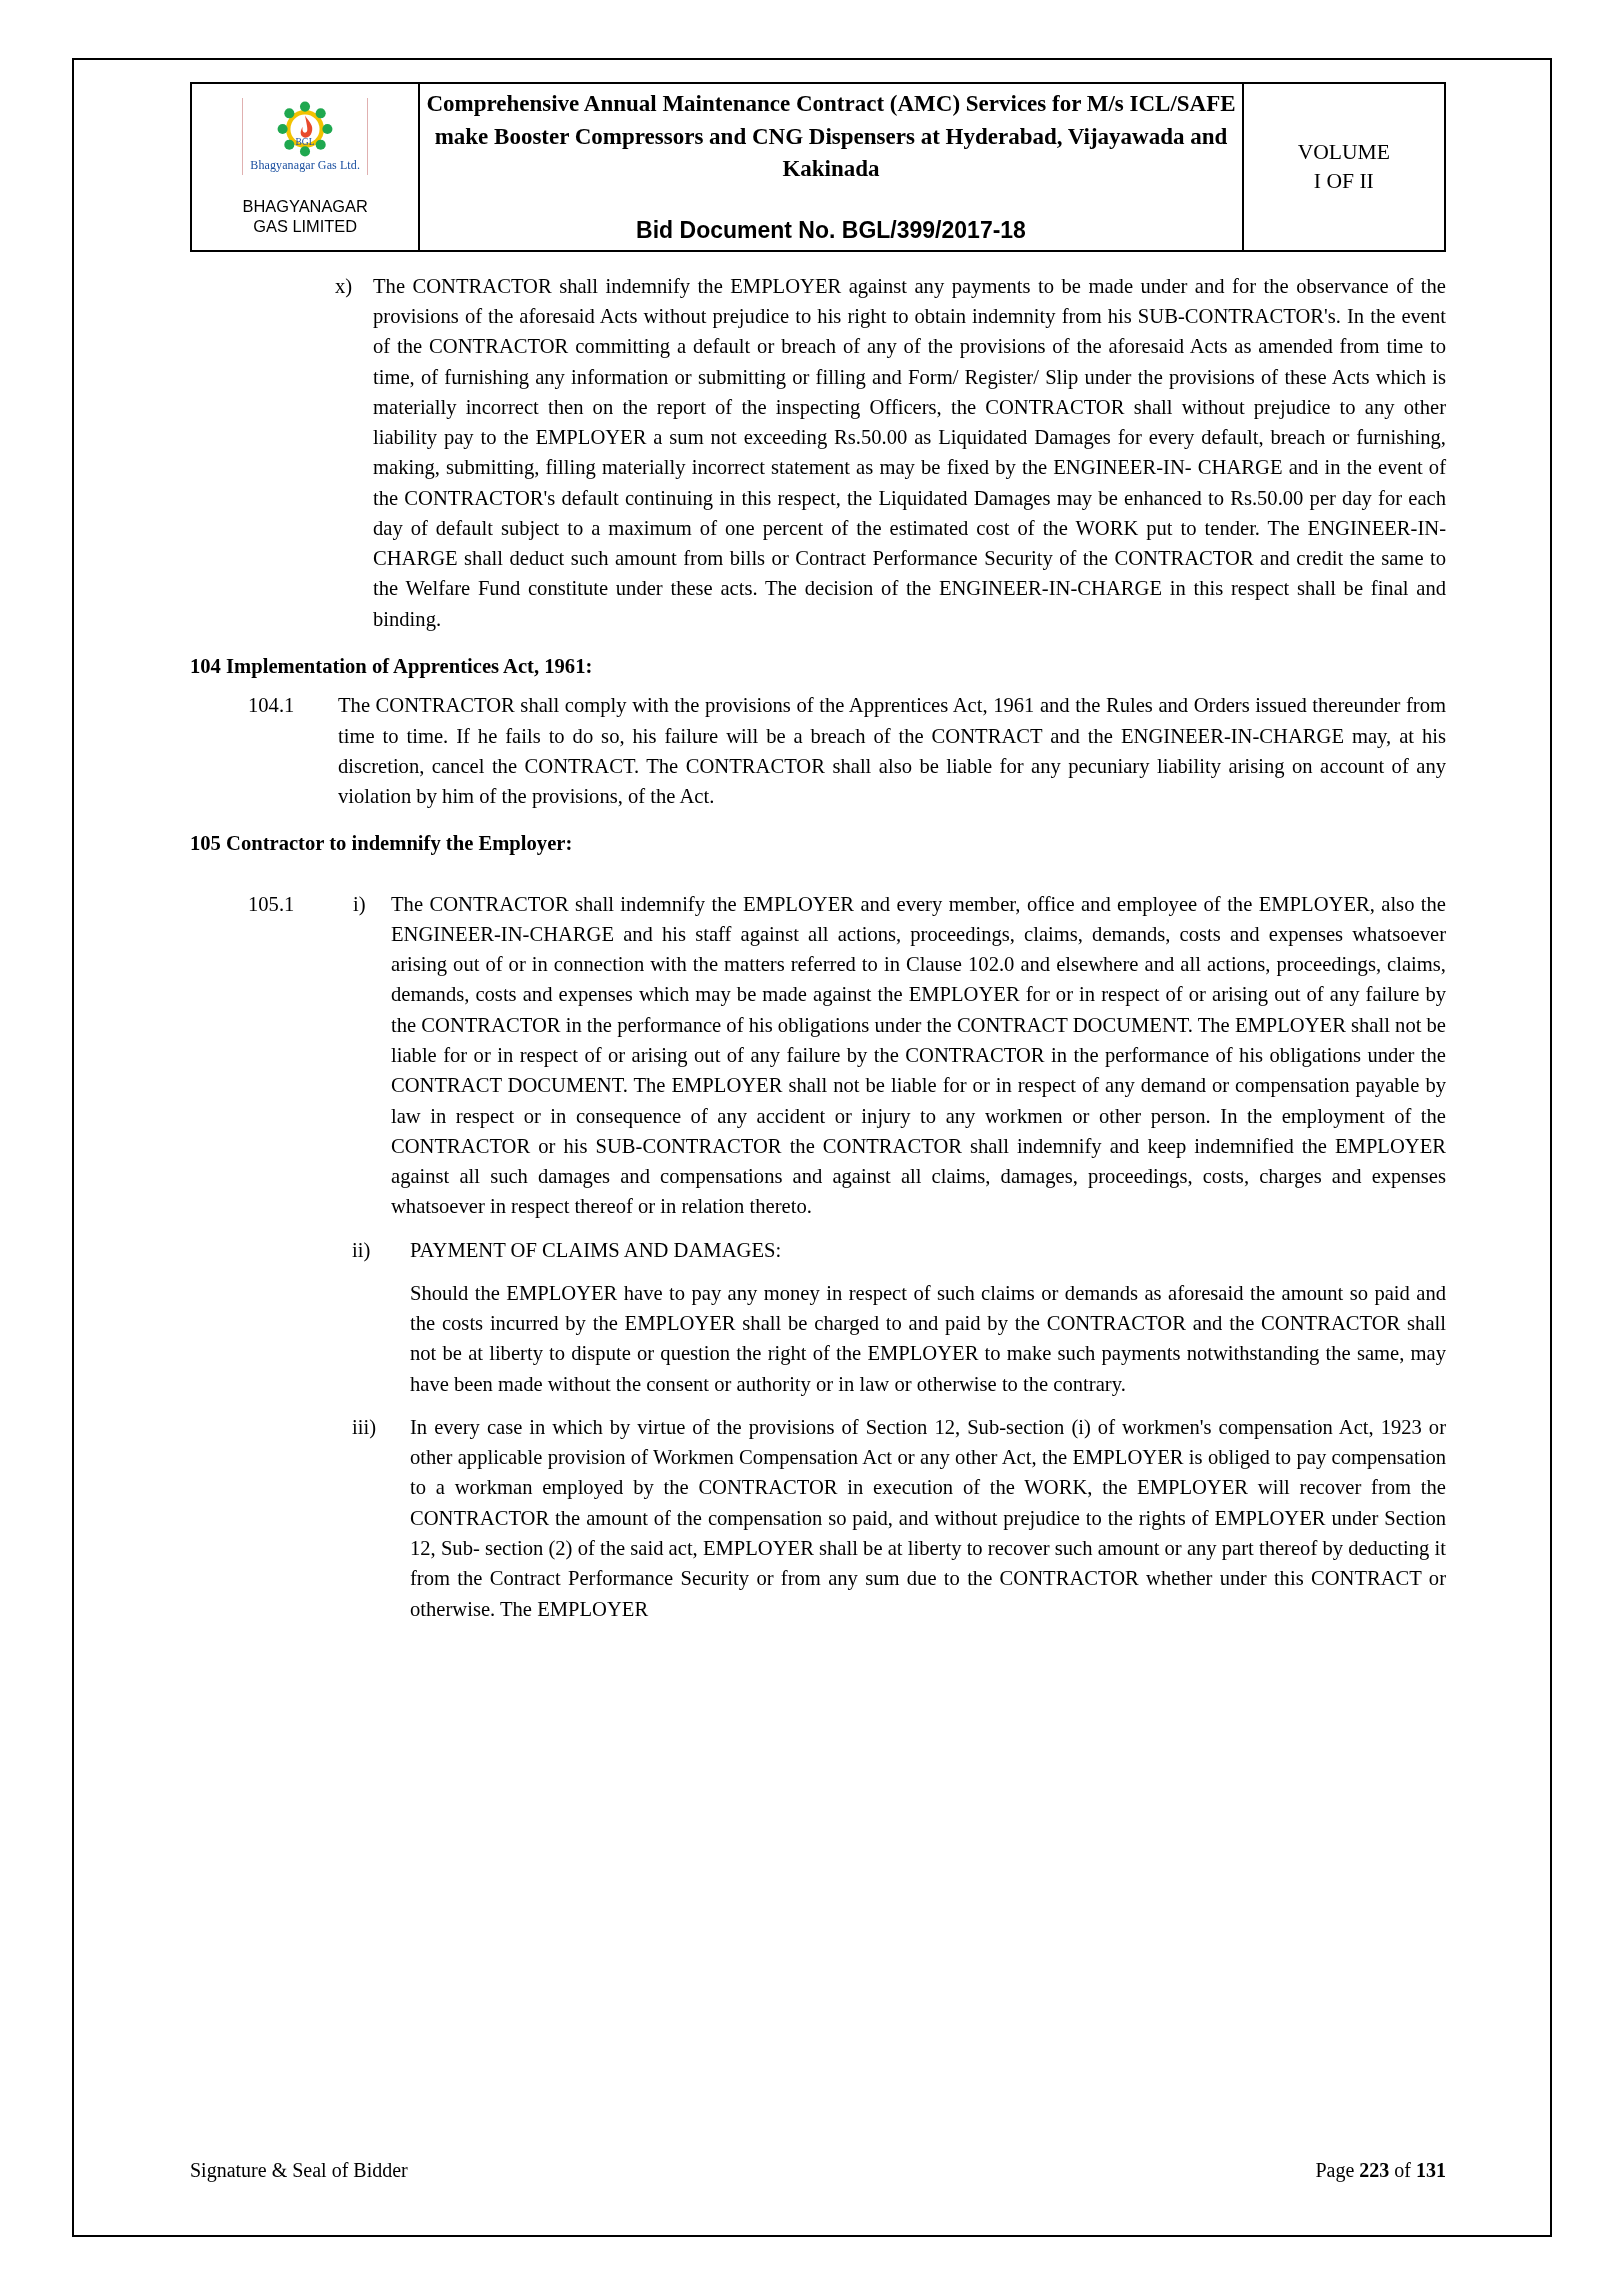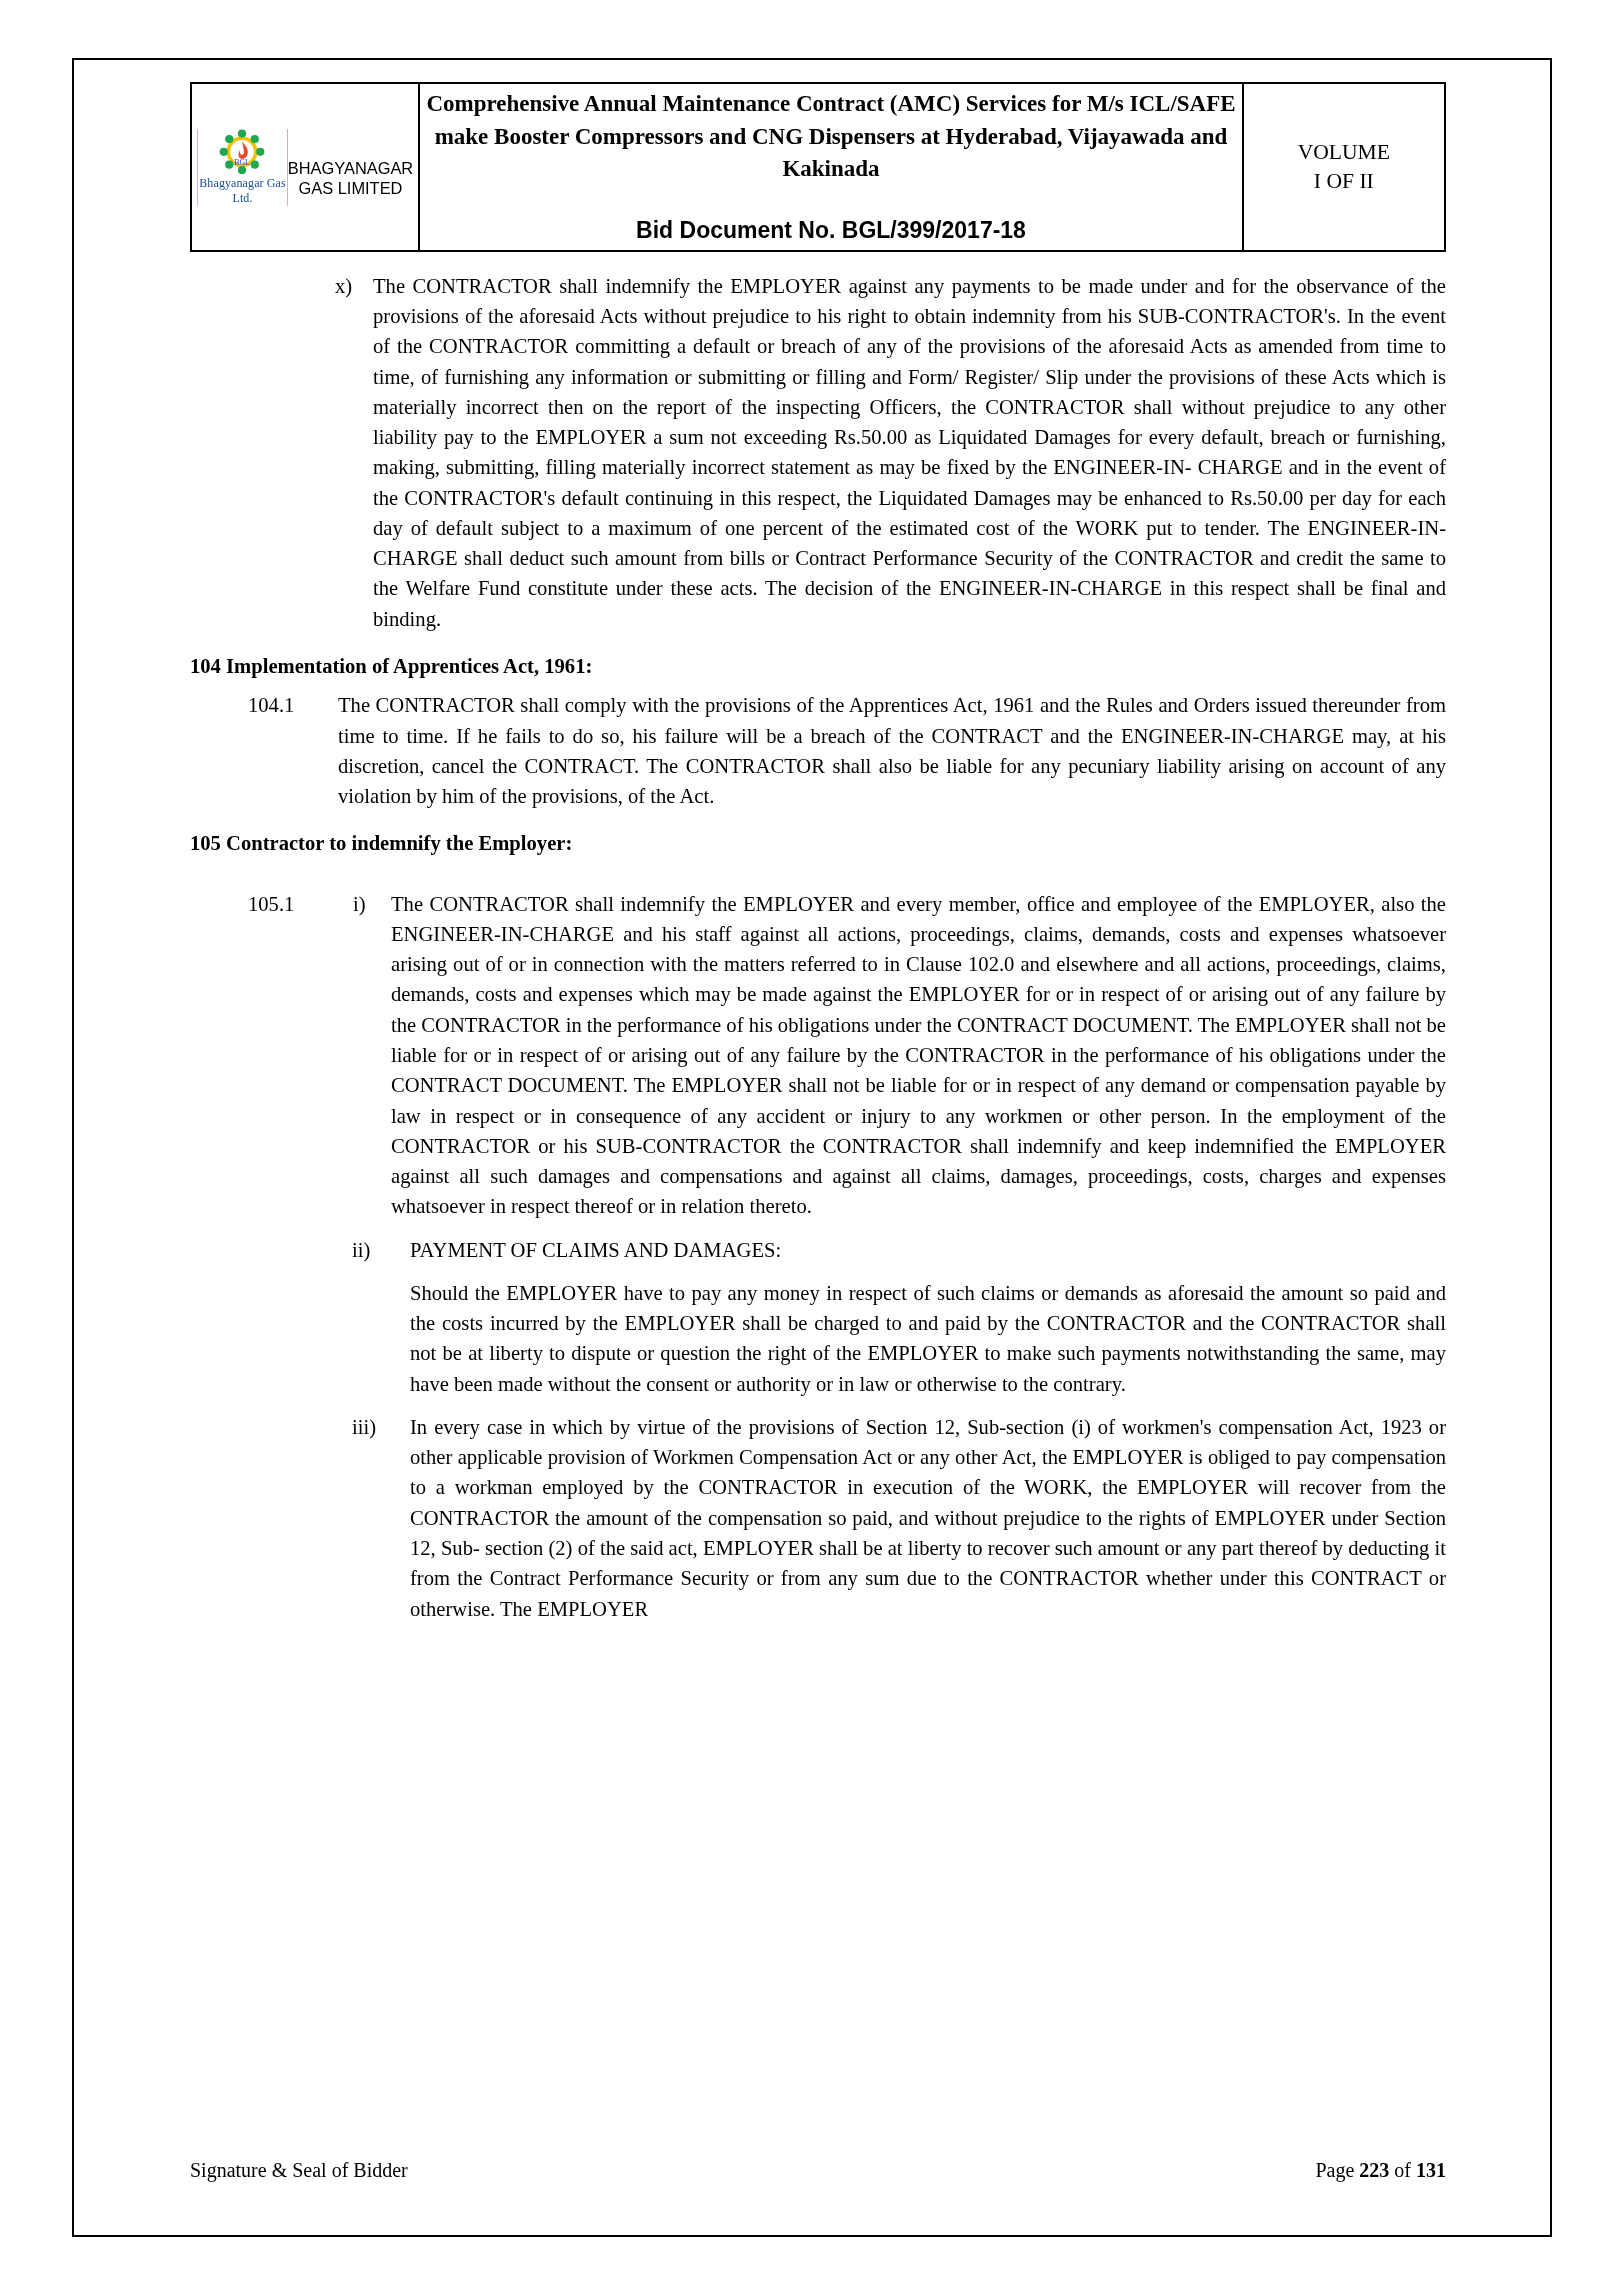--- a/index.html
+++ b/index.html
@@ -53,21 +53,21 @@
   }
   .hdr-title-cell {
     text-align: center;
   }
   .hdr-vol-cell {
     width: 190px;
     text-align: center;
   }
   .logo-wrap {
     display: flex;
-    flex-direction: row;
+    flex-direction: column;
     align-items: center;
     justify-content: center;
   }
   .logo-box {
     width: 124px;
     height: 77px;
     border-left: 1.3px solid #e0b0b0;
     border-right: 1.3px solid #e0b0b0;
     display: flex;
     flex-direction: column;

